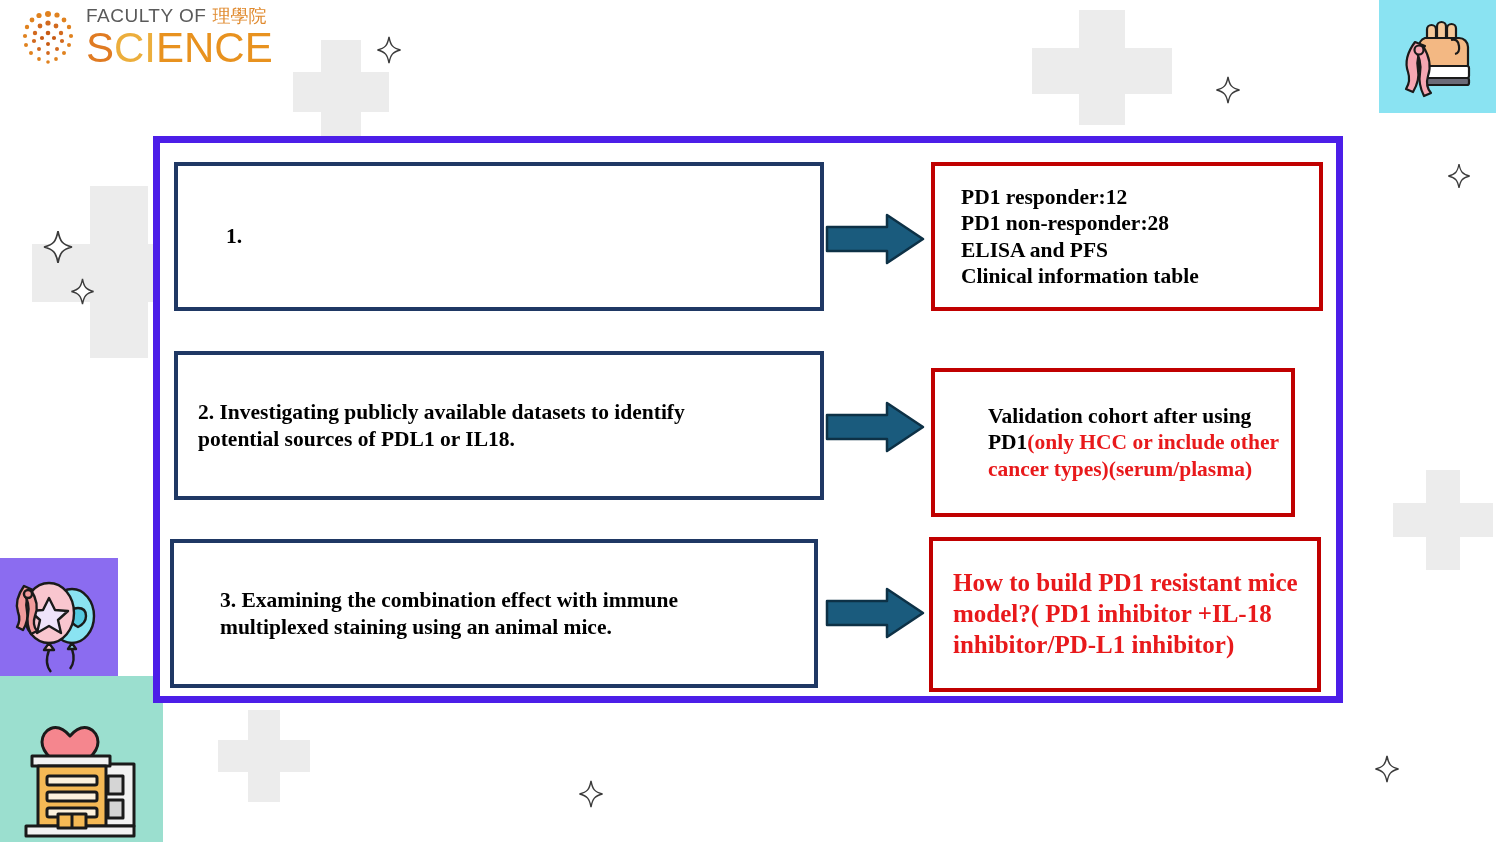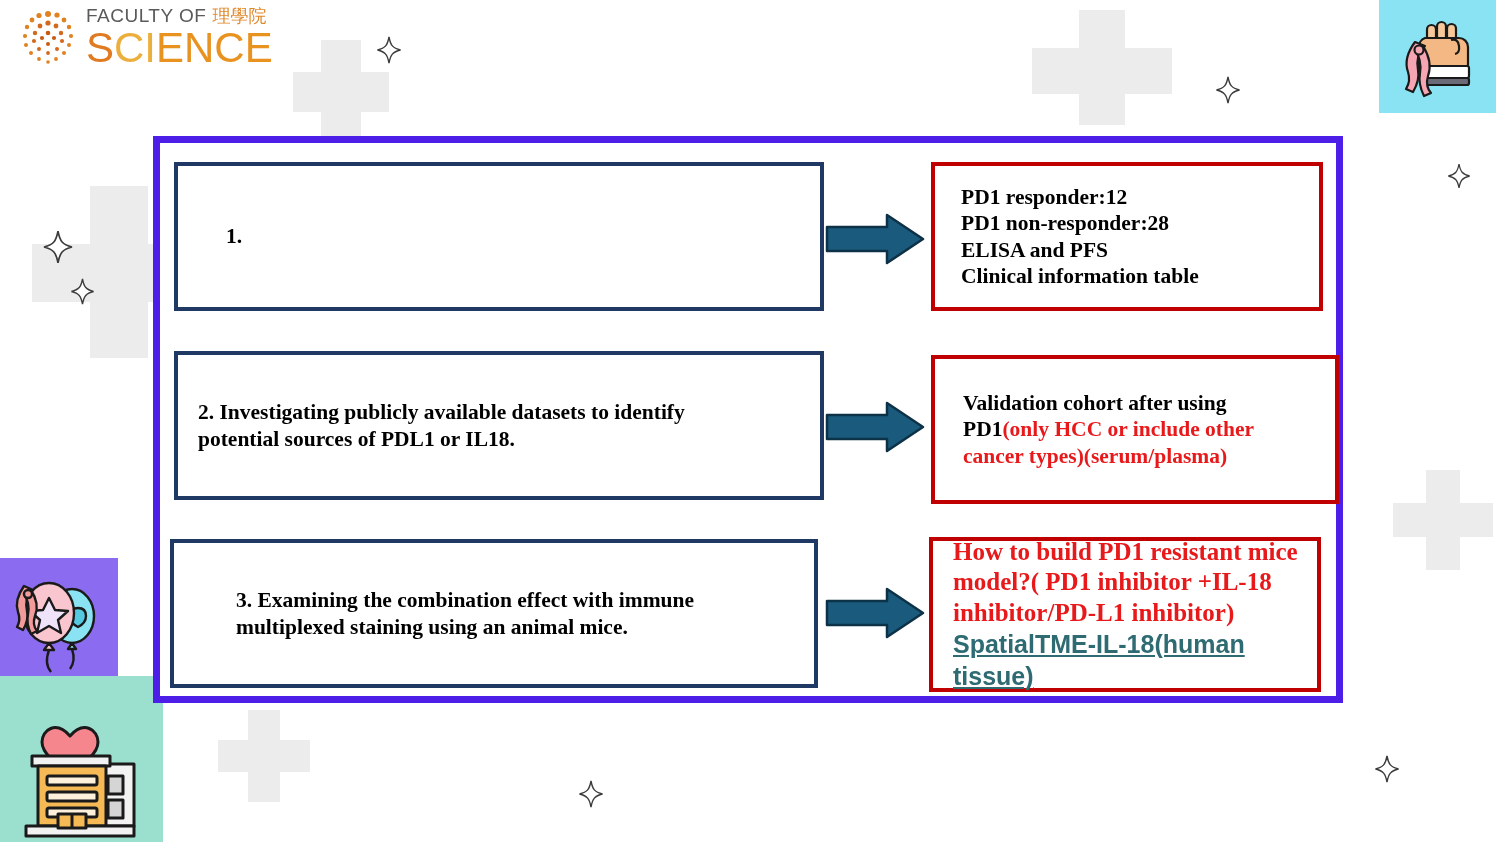--- a/index.html
+++ b/index.html
@@ -323,43 +323,42 @@
       <div class="box-text" style="font-size:21.5px;padding:0 18px 0 20px;">
         <span>2. Investigating publicly available datasets to identify</span><br>
         <span>potential sources of PDL1 or IL18.</span>
       </div>
     </div>
 
     <svg class="arrow" style="left:665px;top:258px;" viewBox="0 0 100 52">
       <path d="M2 14 H62 V2 L98 26 L62 50 V38 H2 Z" fill="#1a5b7d" stroke="#0d3146" stroke-width="2.5" stroke-linejoin="round"></path>
     </svg>
 
-    <div class="box-right" style="left:771px;top:212px;width:408px;height:149px;">
+    <div class="box-right" style="left:771px;top:225px;width:364px;height:149px;justify-content:flex-end;">
       <div class="box-text" style="font-size:21.5px;padding:0 12px 0 28px;">
         <span>Validation cohort after using</span><br>
         <span>PD1</span><span class="red">(only HCC or include other</span><br>
         <span class="red">cancer types)(serum/plasma)</span>
       </div>
     </div>
 
     <div class="box-left" style="left:10px;top:396px;width:648px;height:149px;">
-      <div class="box-text" style="font-size:21.5px;padding:0 18px 0 62px;">
+      <div class="box-text" style="font-size:21.5px;padding:0 18px 0 46px;">
         <span>3. Examining the combination effect with immune</span><br>
         <span>multiplexed staining using an animal mice.</span>
       </div>
     </div>
 
     <svg class="arrow" style="left:665px;top:444px;" viewBox="0 0 100 52">
       <path d="M2 14 H62 V2 L98 26 L62 50 V38 H2 Z" fill="#1a5b7d" stroke="#0d3146" stroke-width="2.5" stroke-linejoin="round"></path>
     </svg>
 
     <div class="box-right" style="left:769px;top:394px;width:392px;height:155px;">
       <div class="box-text" style="font-size:25px;padding:0 12px 0 20px;">
         <span class="red">How to build PD1 resistant mice</span><br>
         <span class="red">model?( PD1 inhibitor +IL-18</span><br>
         <span class="red">inhibitor/PD-L1 inhibitor)</span><br>
-        <span class="link-line">SpatialTME-IL-18(human tissue)</span>
       </div>
     </div>
 
   </div>
 
 </div>
 
 </body></html>

